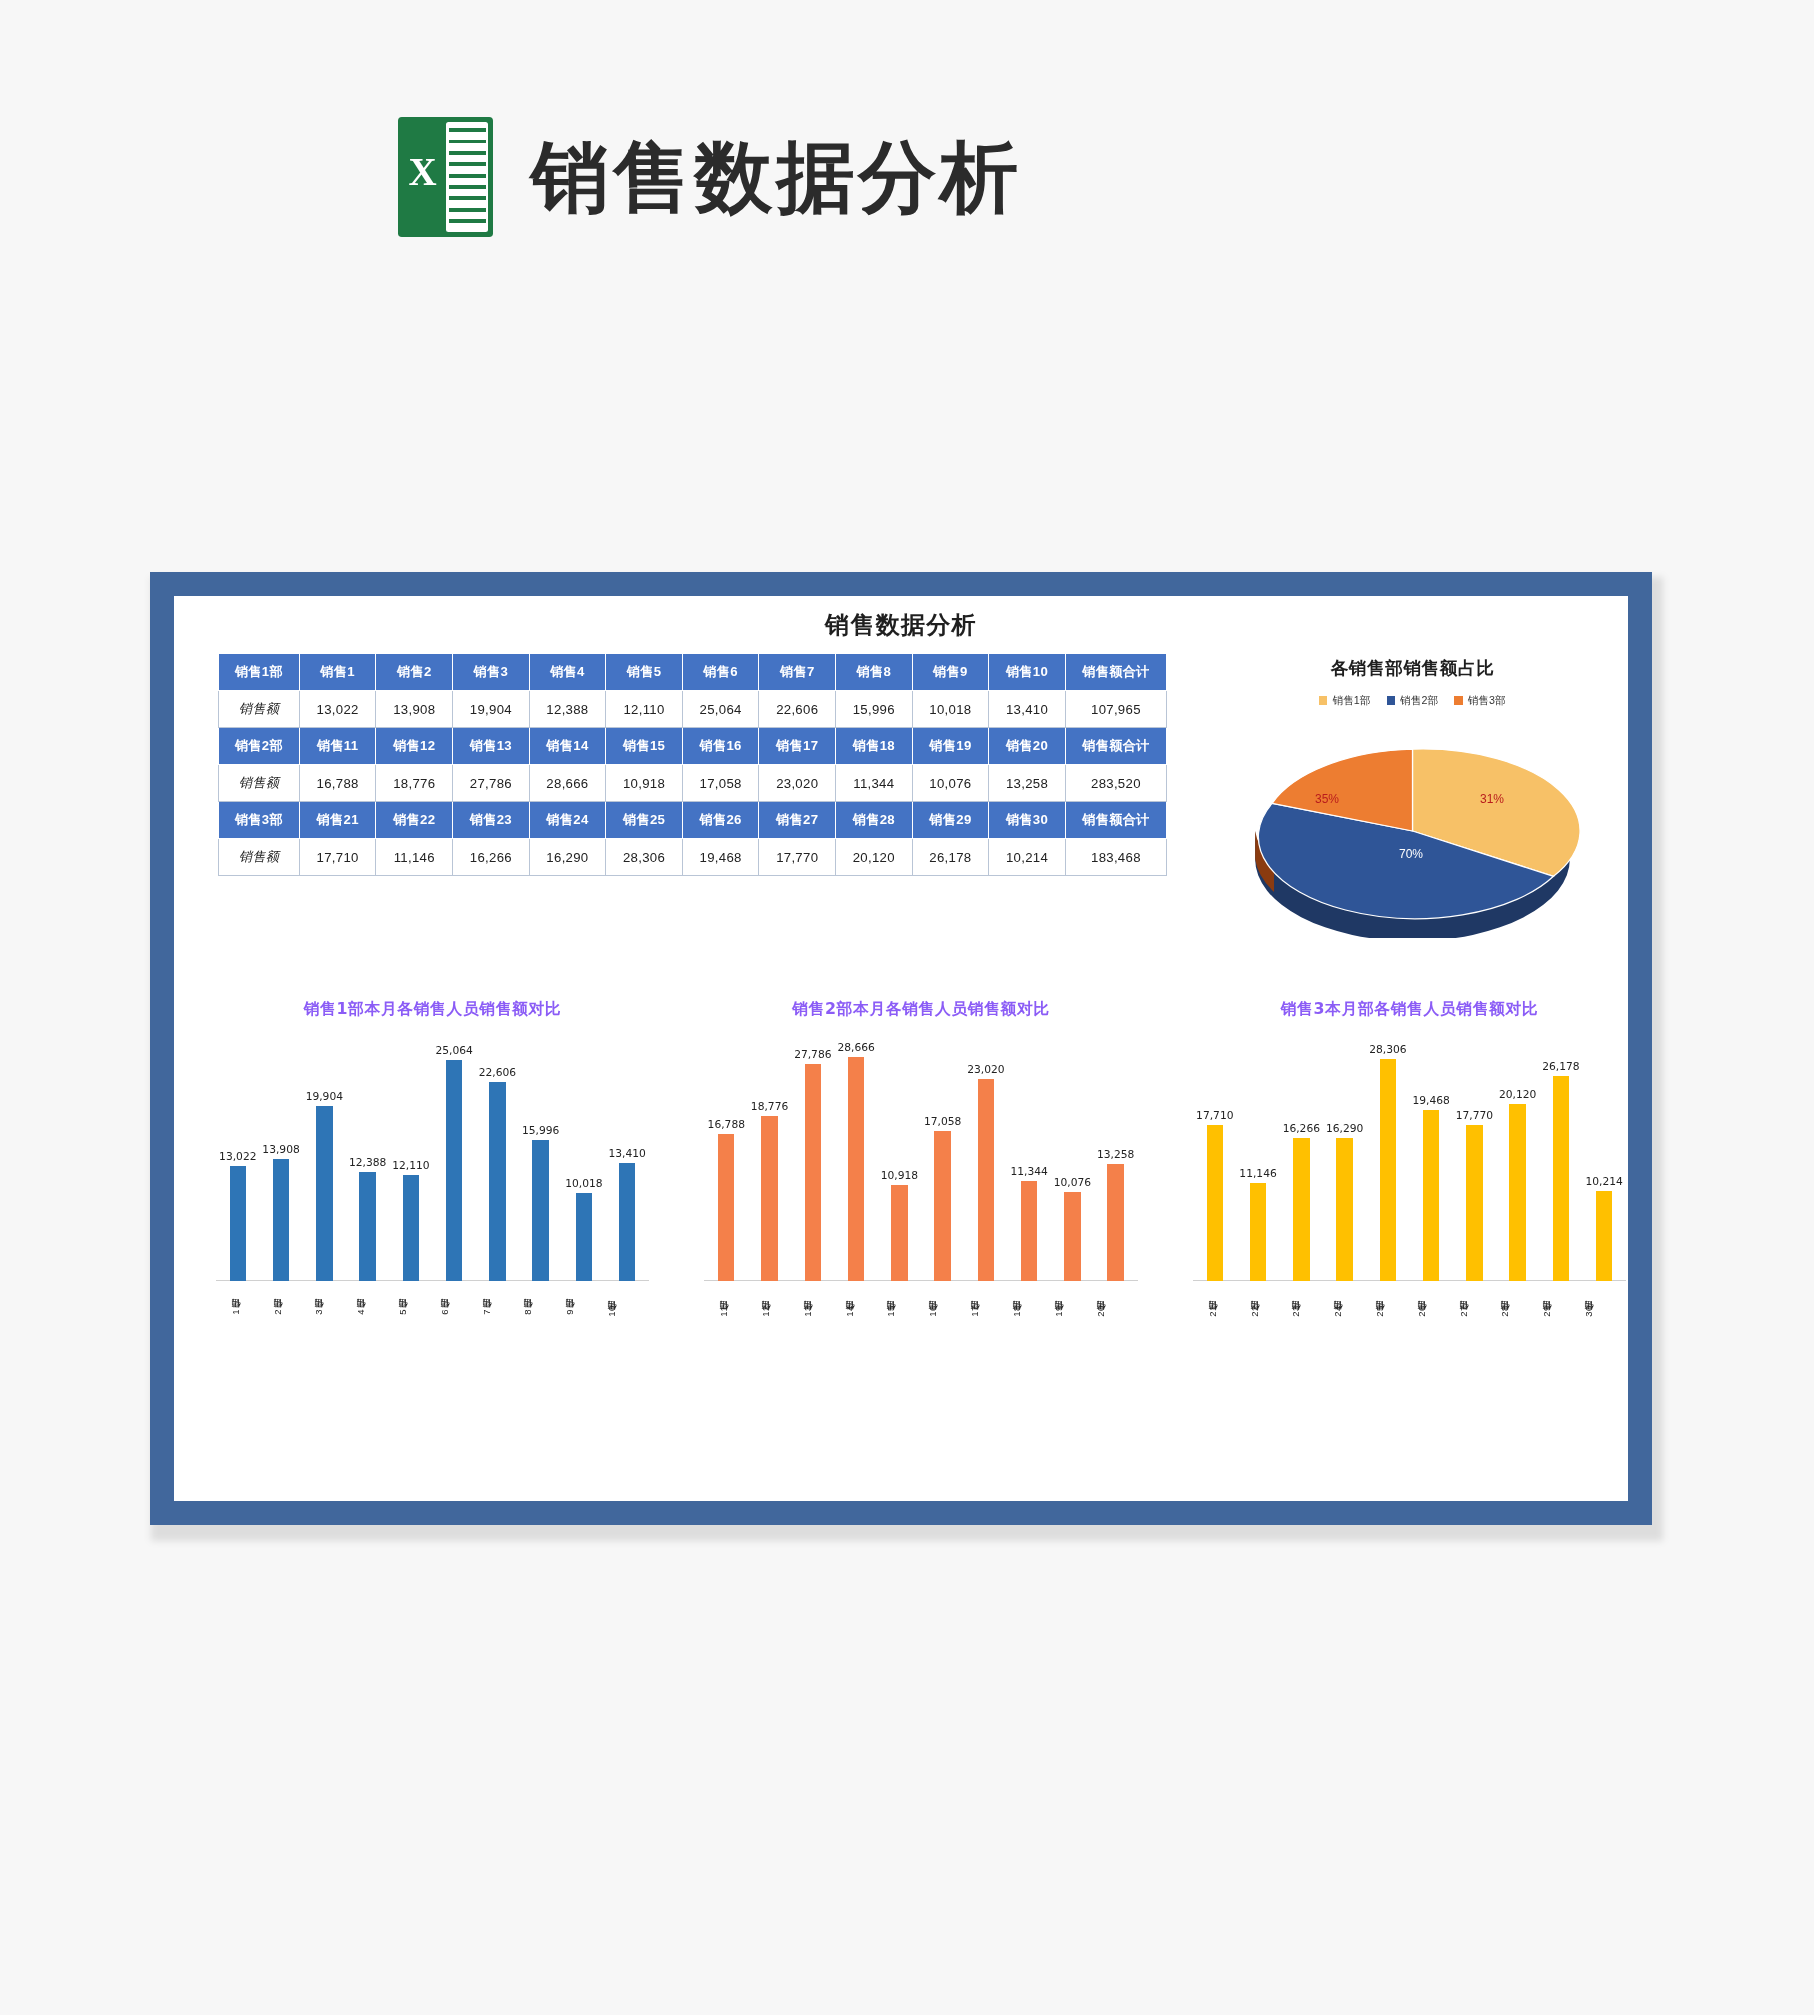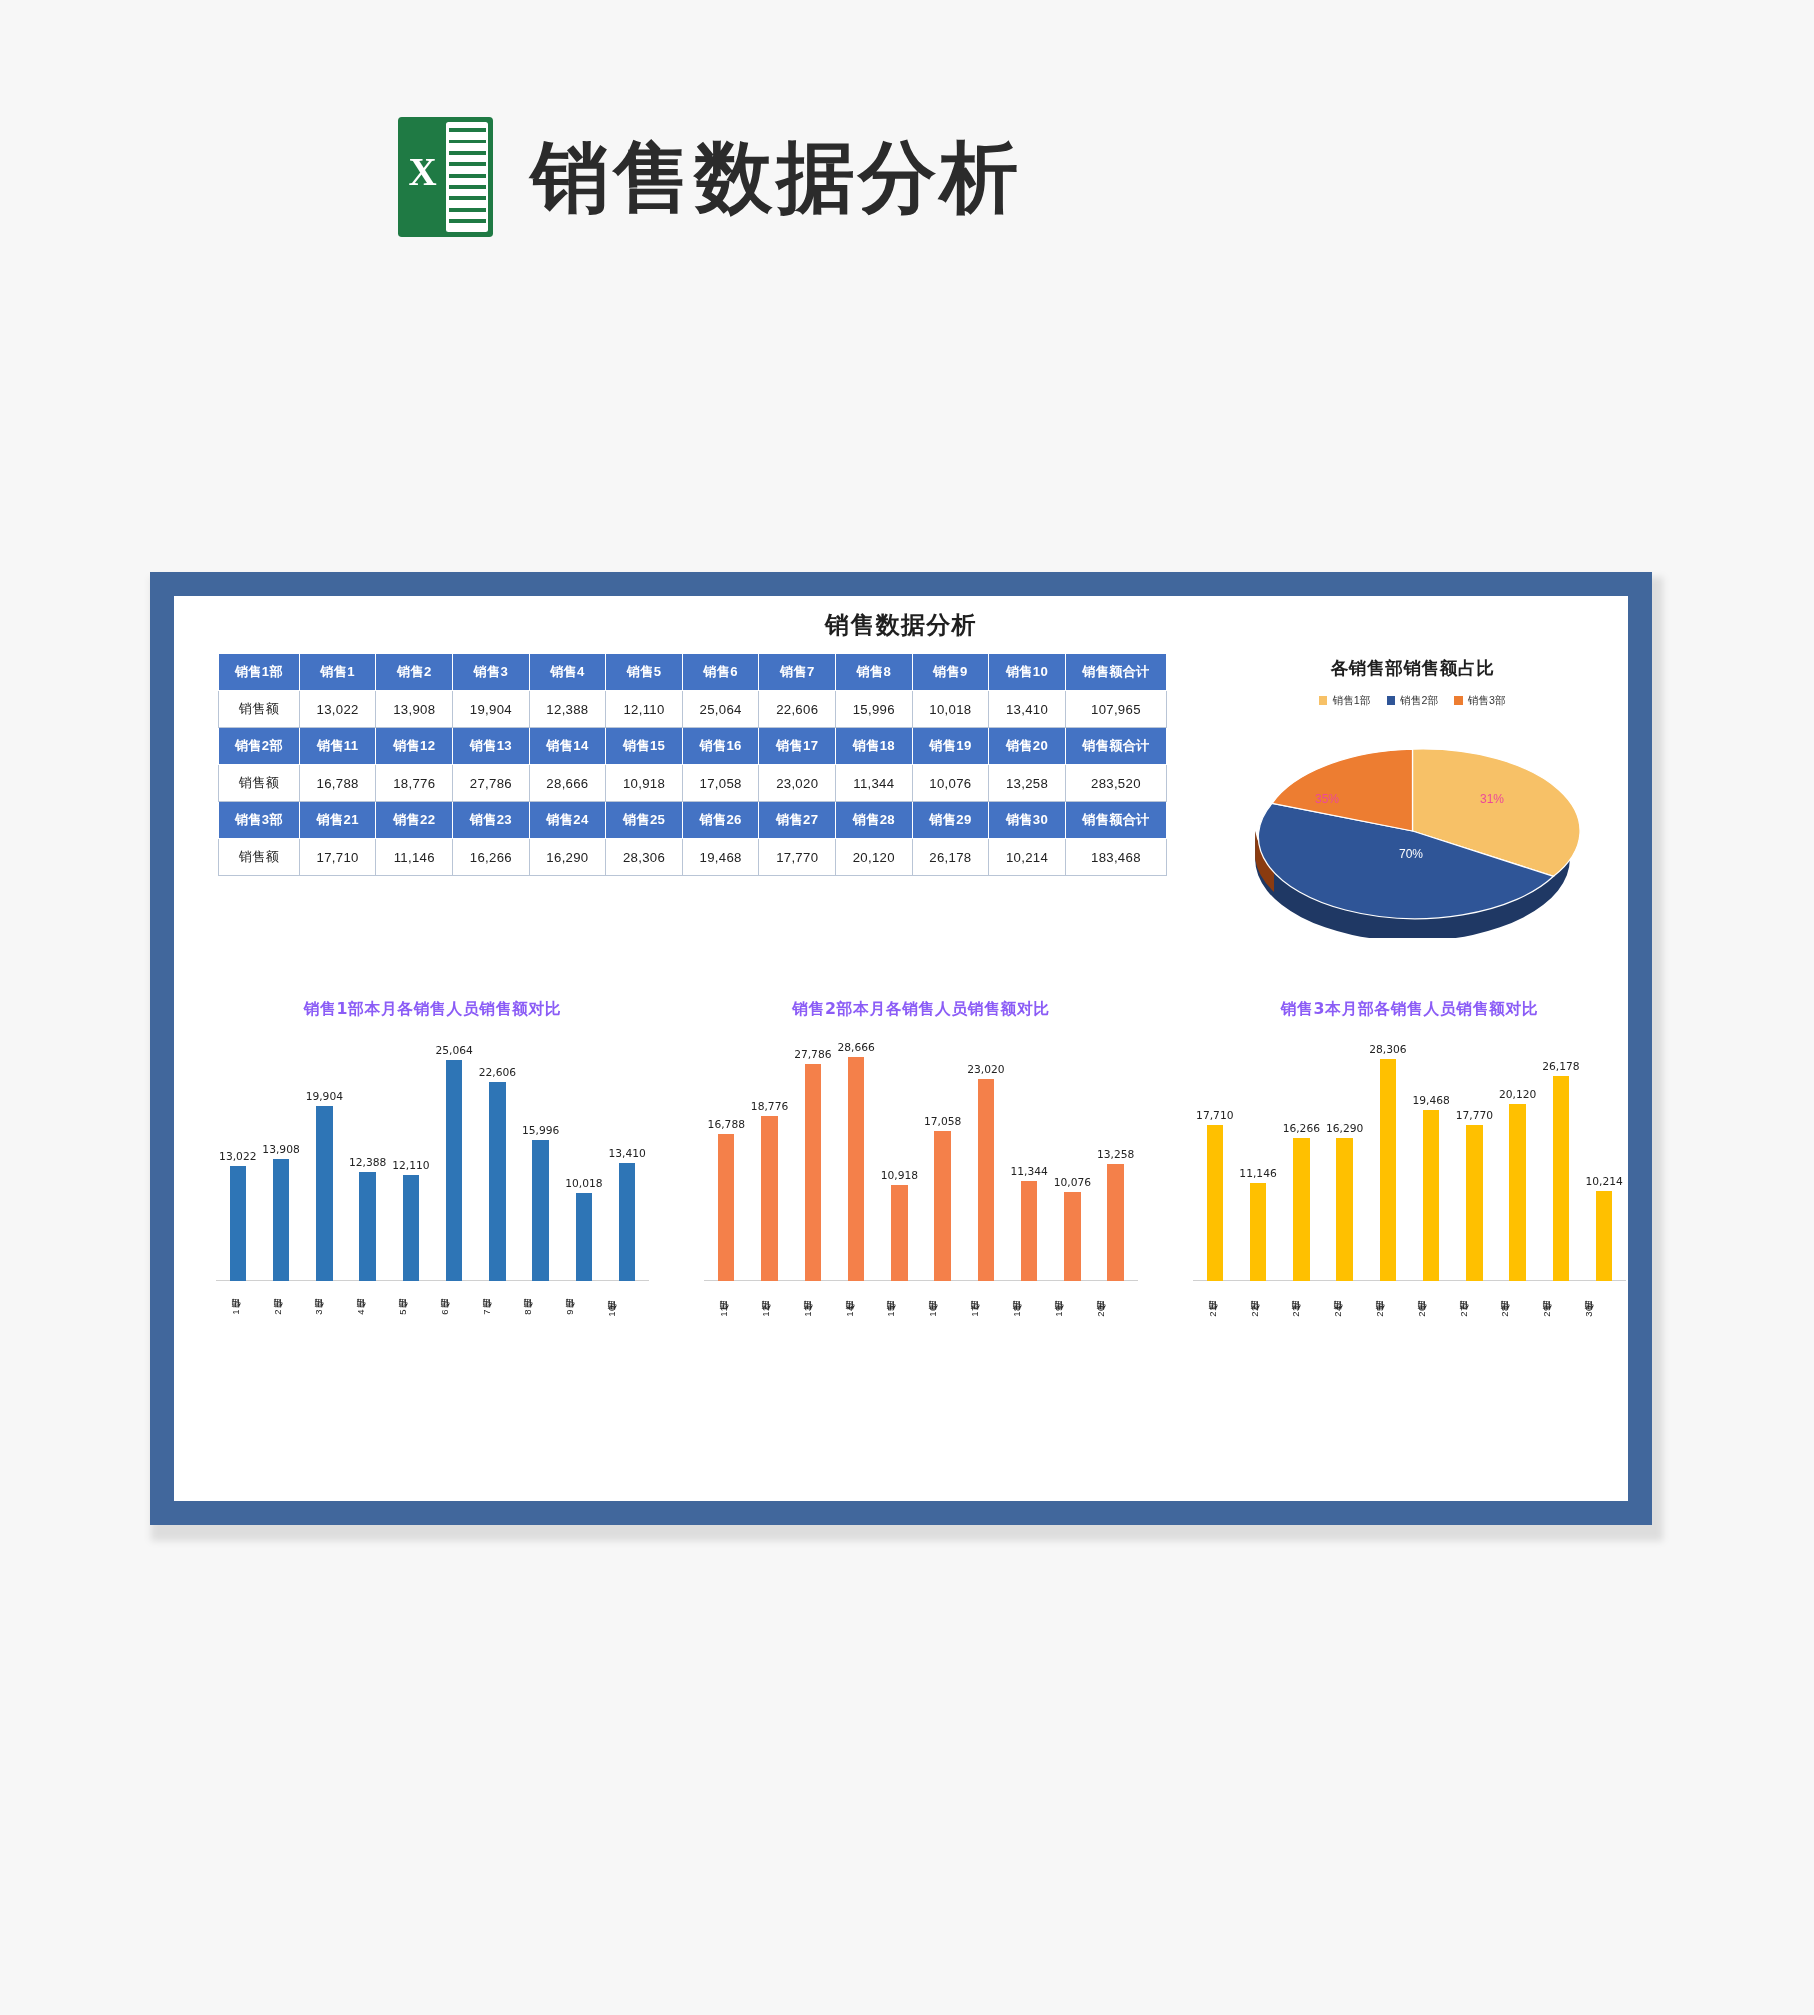--- a/index.html
+++ b/index.html
@@ -129,21 +129,21 @@
   .data-table tr.head td {
     background: #4473c4;
     color: #ffffff;
     font-weight: bold;
     border: 0.6px solid #ffffff;
     font-size: 13.2px;
   }
   .data-table tr.val td {
     background: #ffffff;
   }
-  .data-table td.lbl { font-weight: normal; }
+  .data-table td.lbl { font-weight: normal; font-style: italic; }
   .data-table col.c0 { width: 76px; }
   .data-table col.cx { width: 72px; }
   .data-table col.cs { width: 95px; }
 
   
   .pie-block {
     position: absolute;
     left: 1021px;
     top: 57px;
     width: 435px;
@@ -176,21 +176,21 @@
   }
   .pie-wrap {
     position: relative;
     width: 353px;
     height: 214px;
     margin: 16.4px auto 0 auto;
   }
   .pie-label {
     position: absolute;
     font-size: 12px;
-    color: #ec4899;
+    color: #b91c1c;
     font-weight: normal;
   }
 
   
   .bars-row {
     position: absolute;
     left: 38px;
     top: 403px;
     width: 1418px;
     height: 340px;

